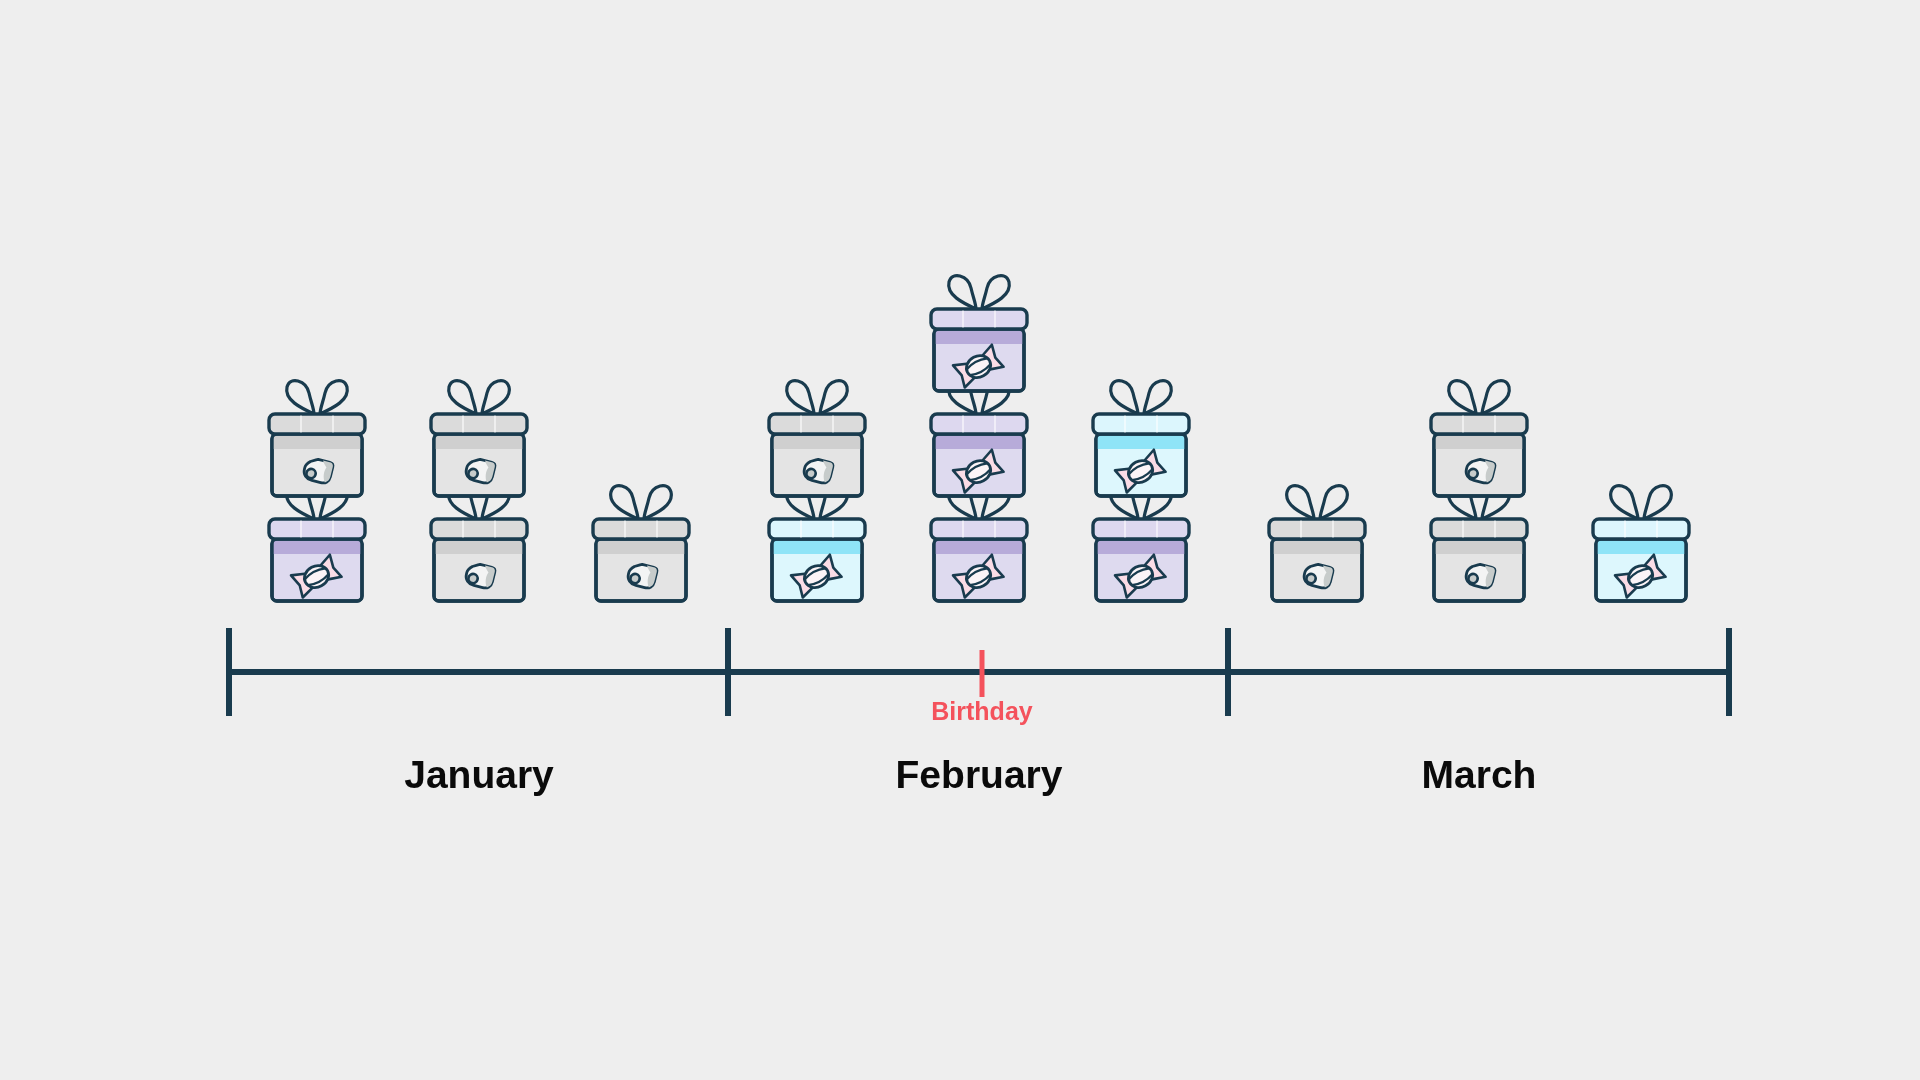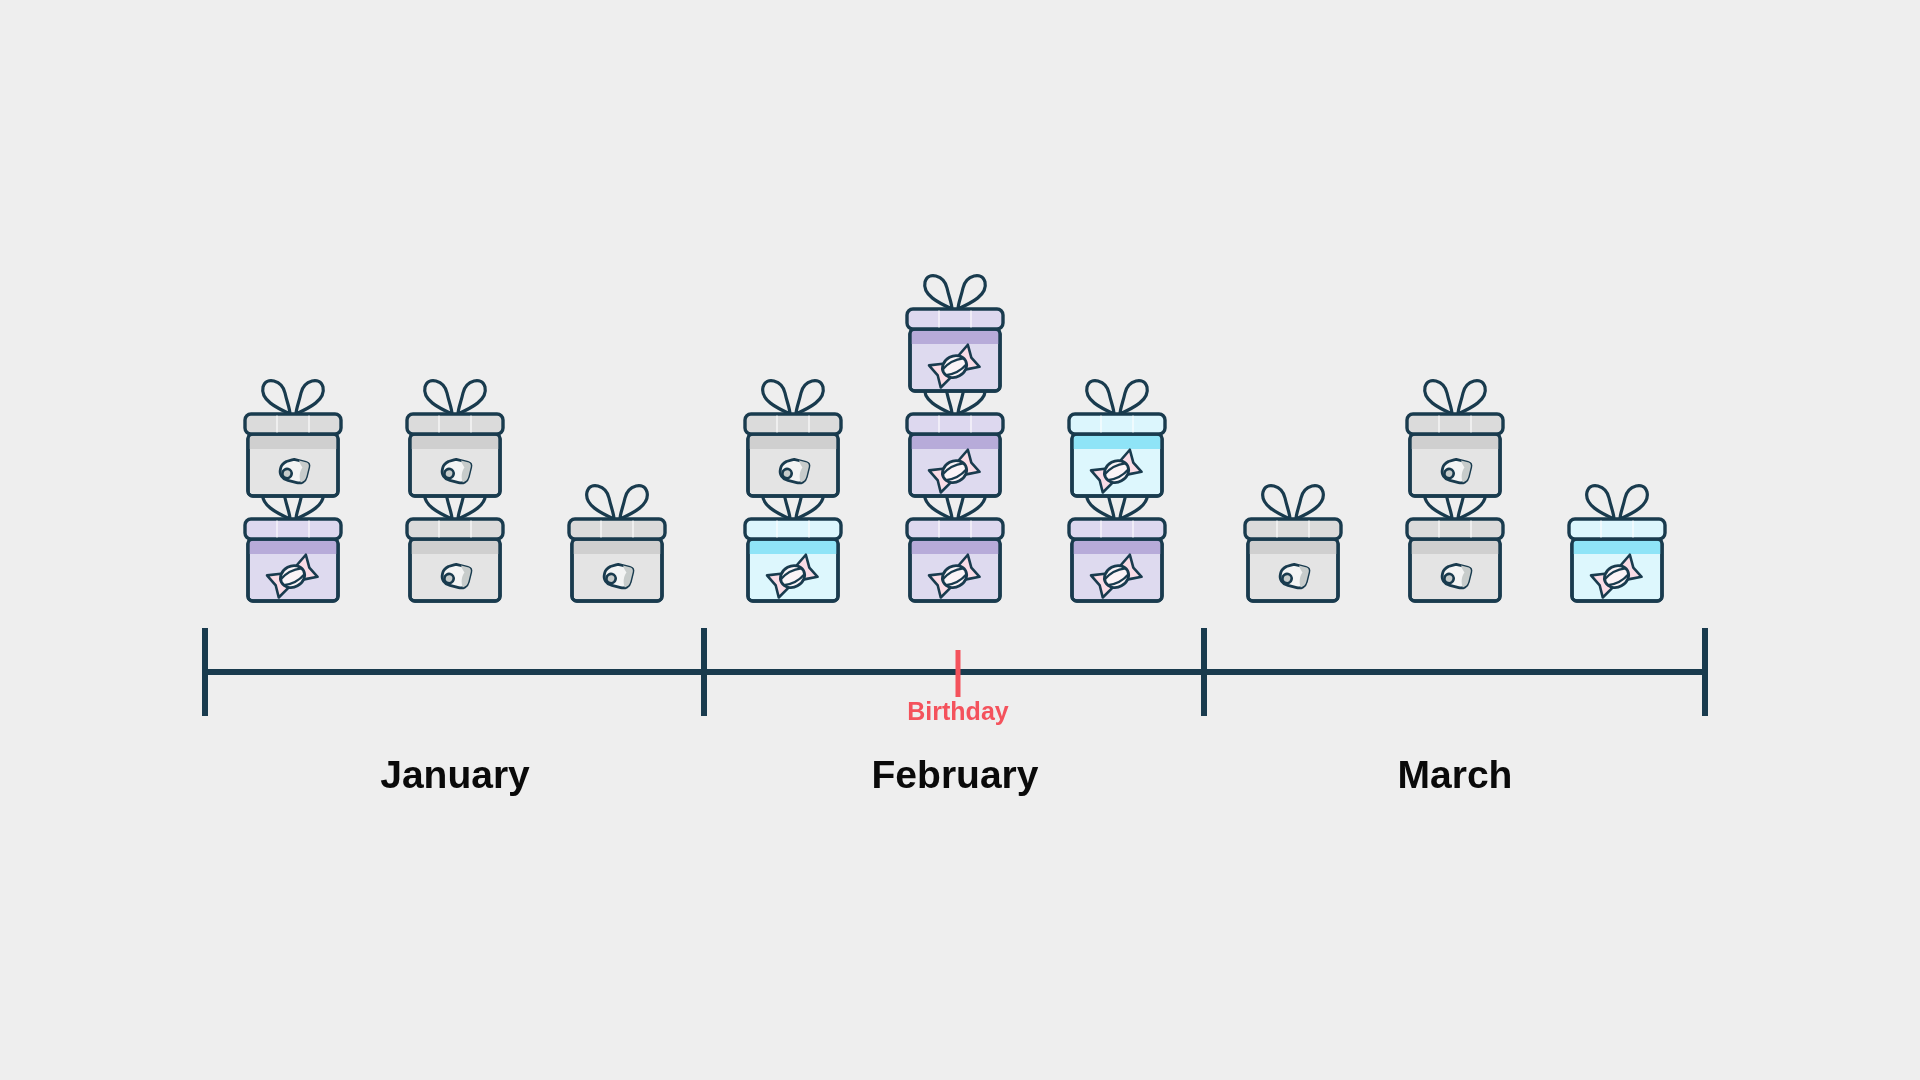--- a/index.html
+++ b/index.html
@@ -3,21 +3,21 @@
 <meta charset="utf-8">
 <style>
   html,body{margin:0;padding:0;}
   body{
     width:1920px;height:1080px;
     background:#EEEEEE;
     font-family:"Liberation Sans", sans-serif;
     overflow:hidden;
     position:relative;
   }
-  #stage{position:absolute;inset:0;}
+  #stage{position:absolute;inset:0;margin-left:24px;}
   svg.scene{display:block;width:1920px;height:1080px;}
   .month-label{
     font-family:"Liberation Sans", sans-serif;
     font-weight:bold;
     font-size:39px;
     fill:#0A0A0A;
     text-anchor:middle;
     dominant-baseline:middle;
   }
   .event-label{

